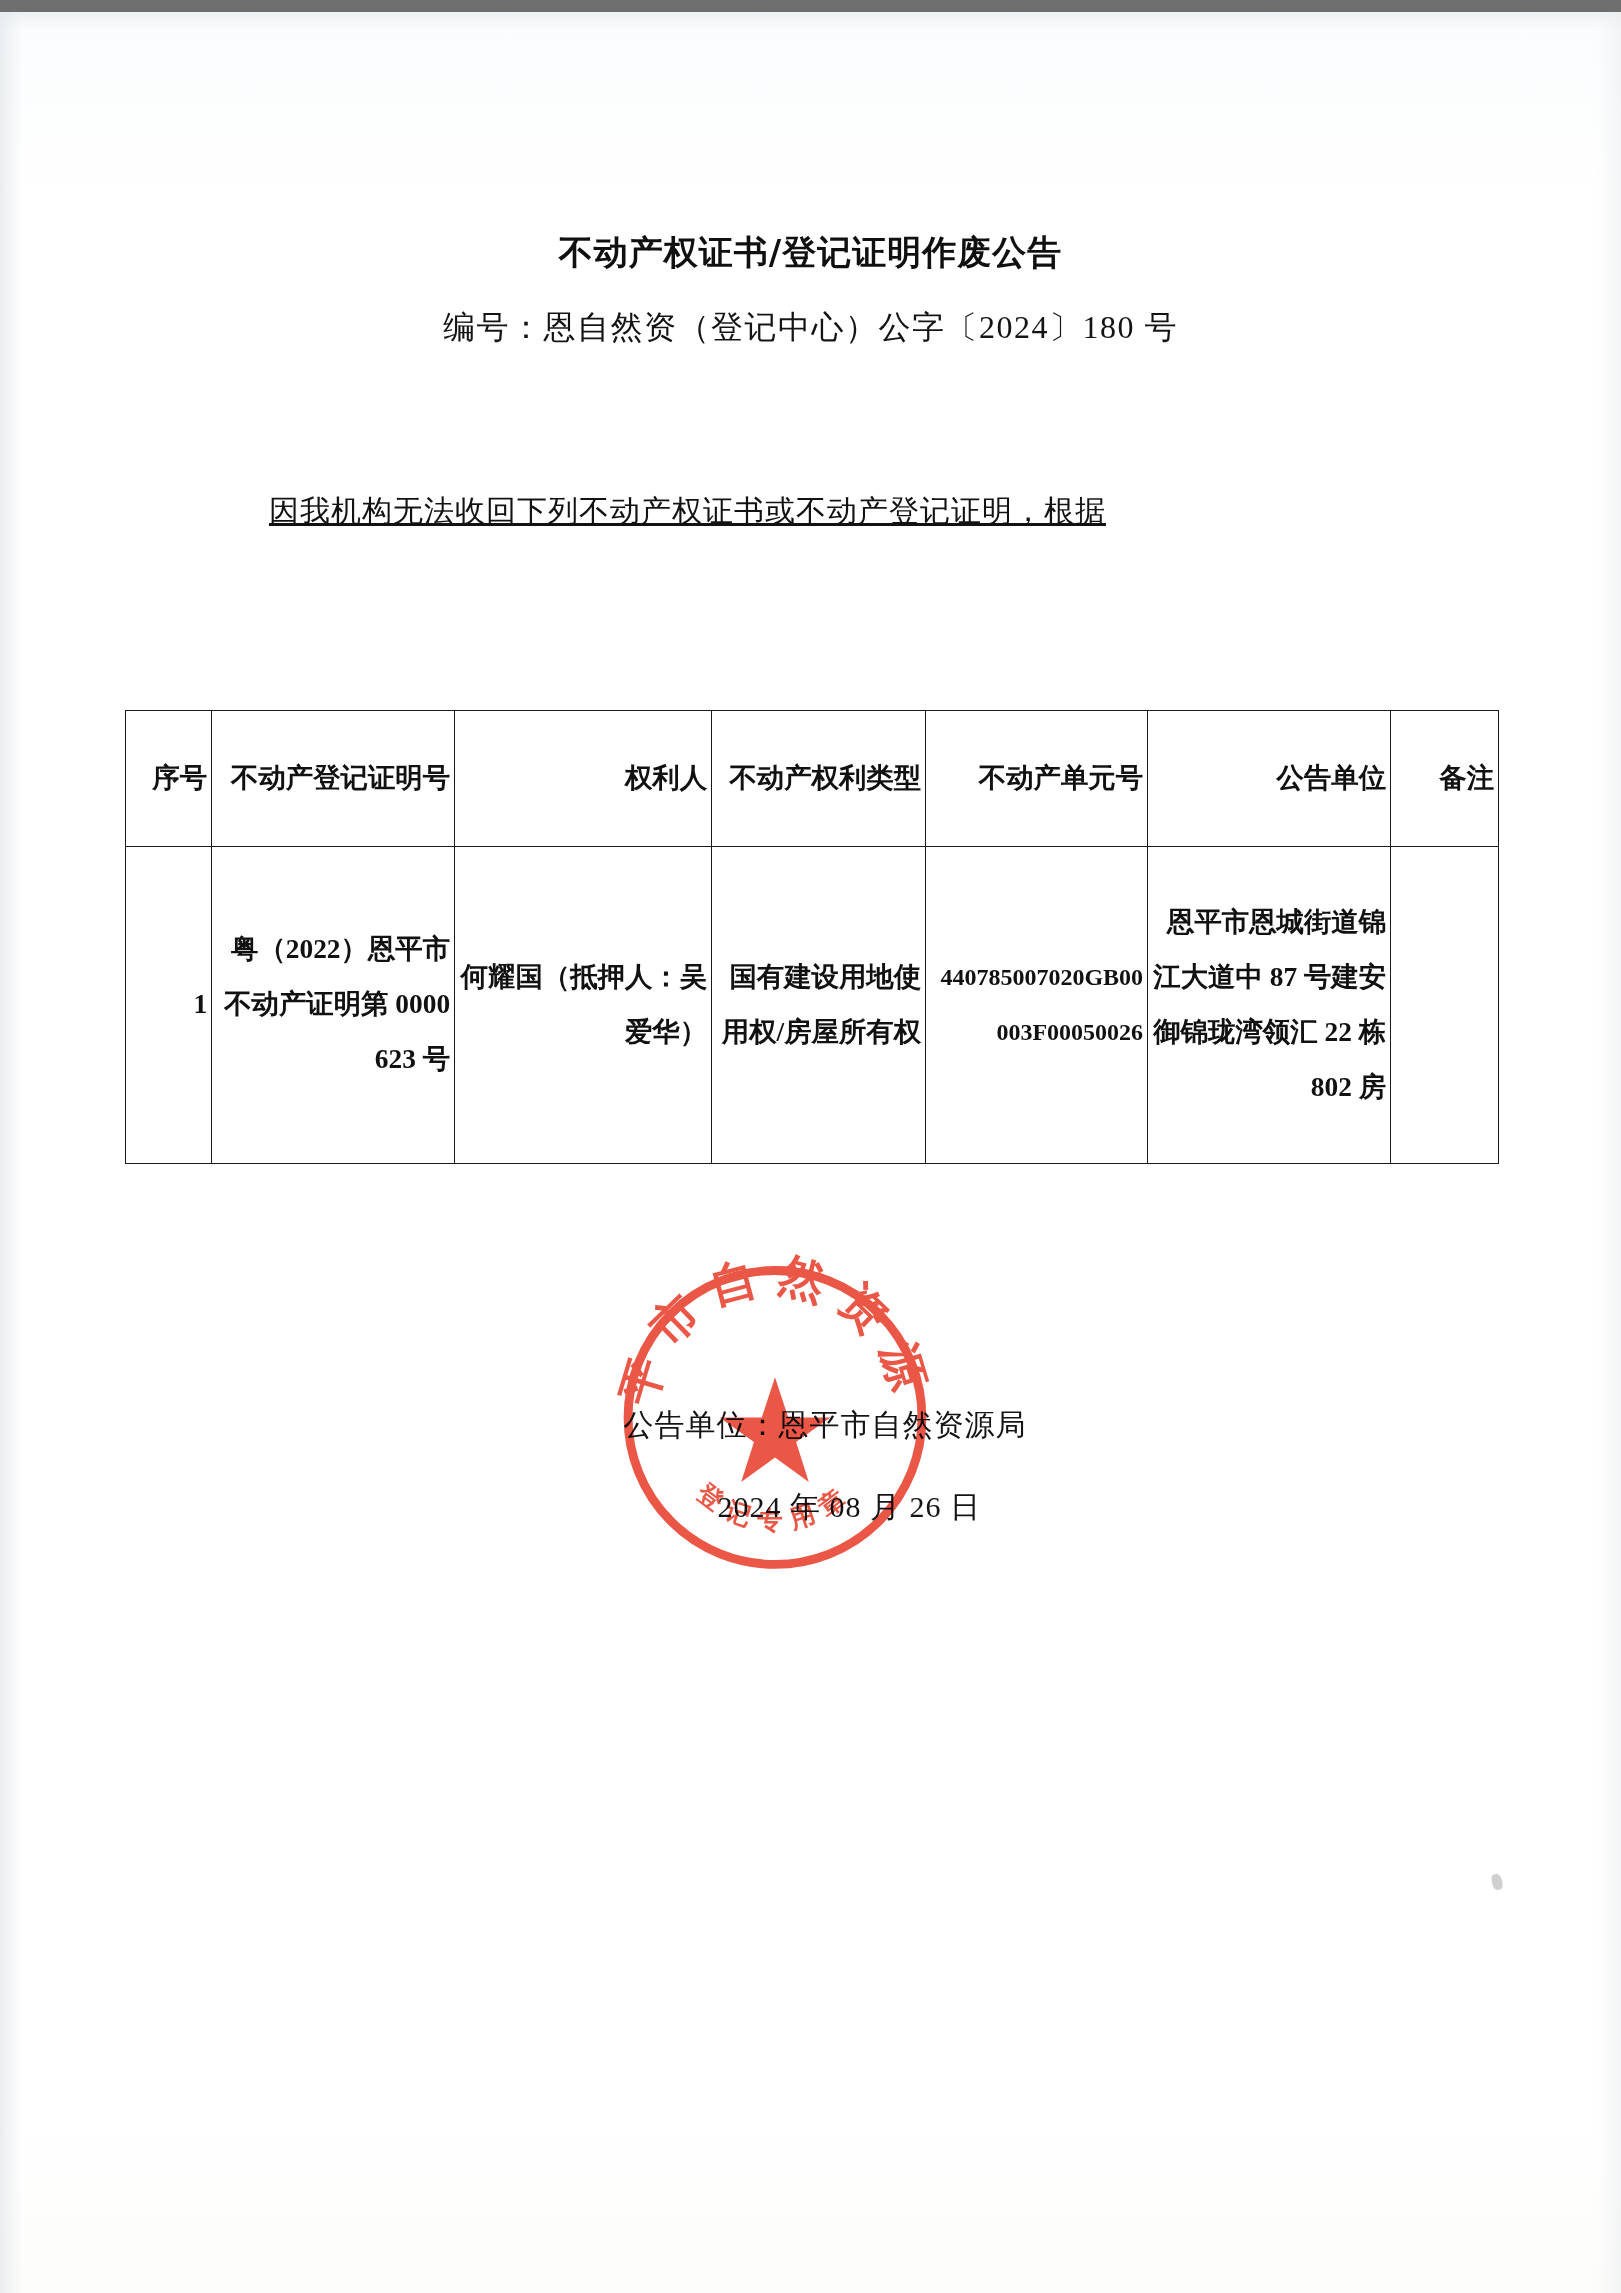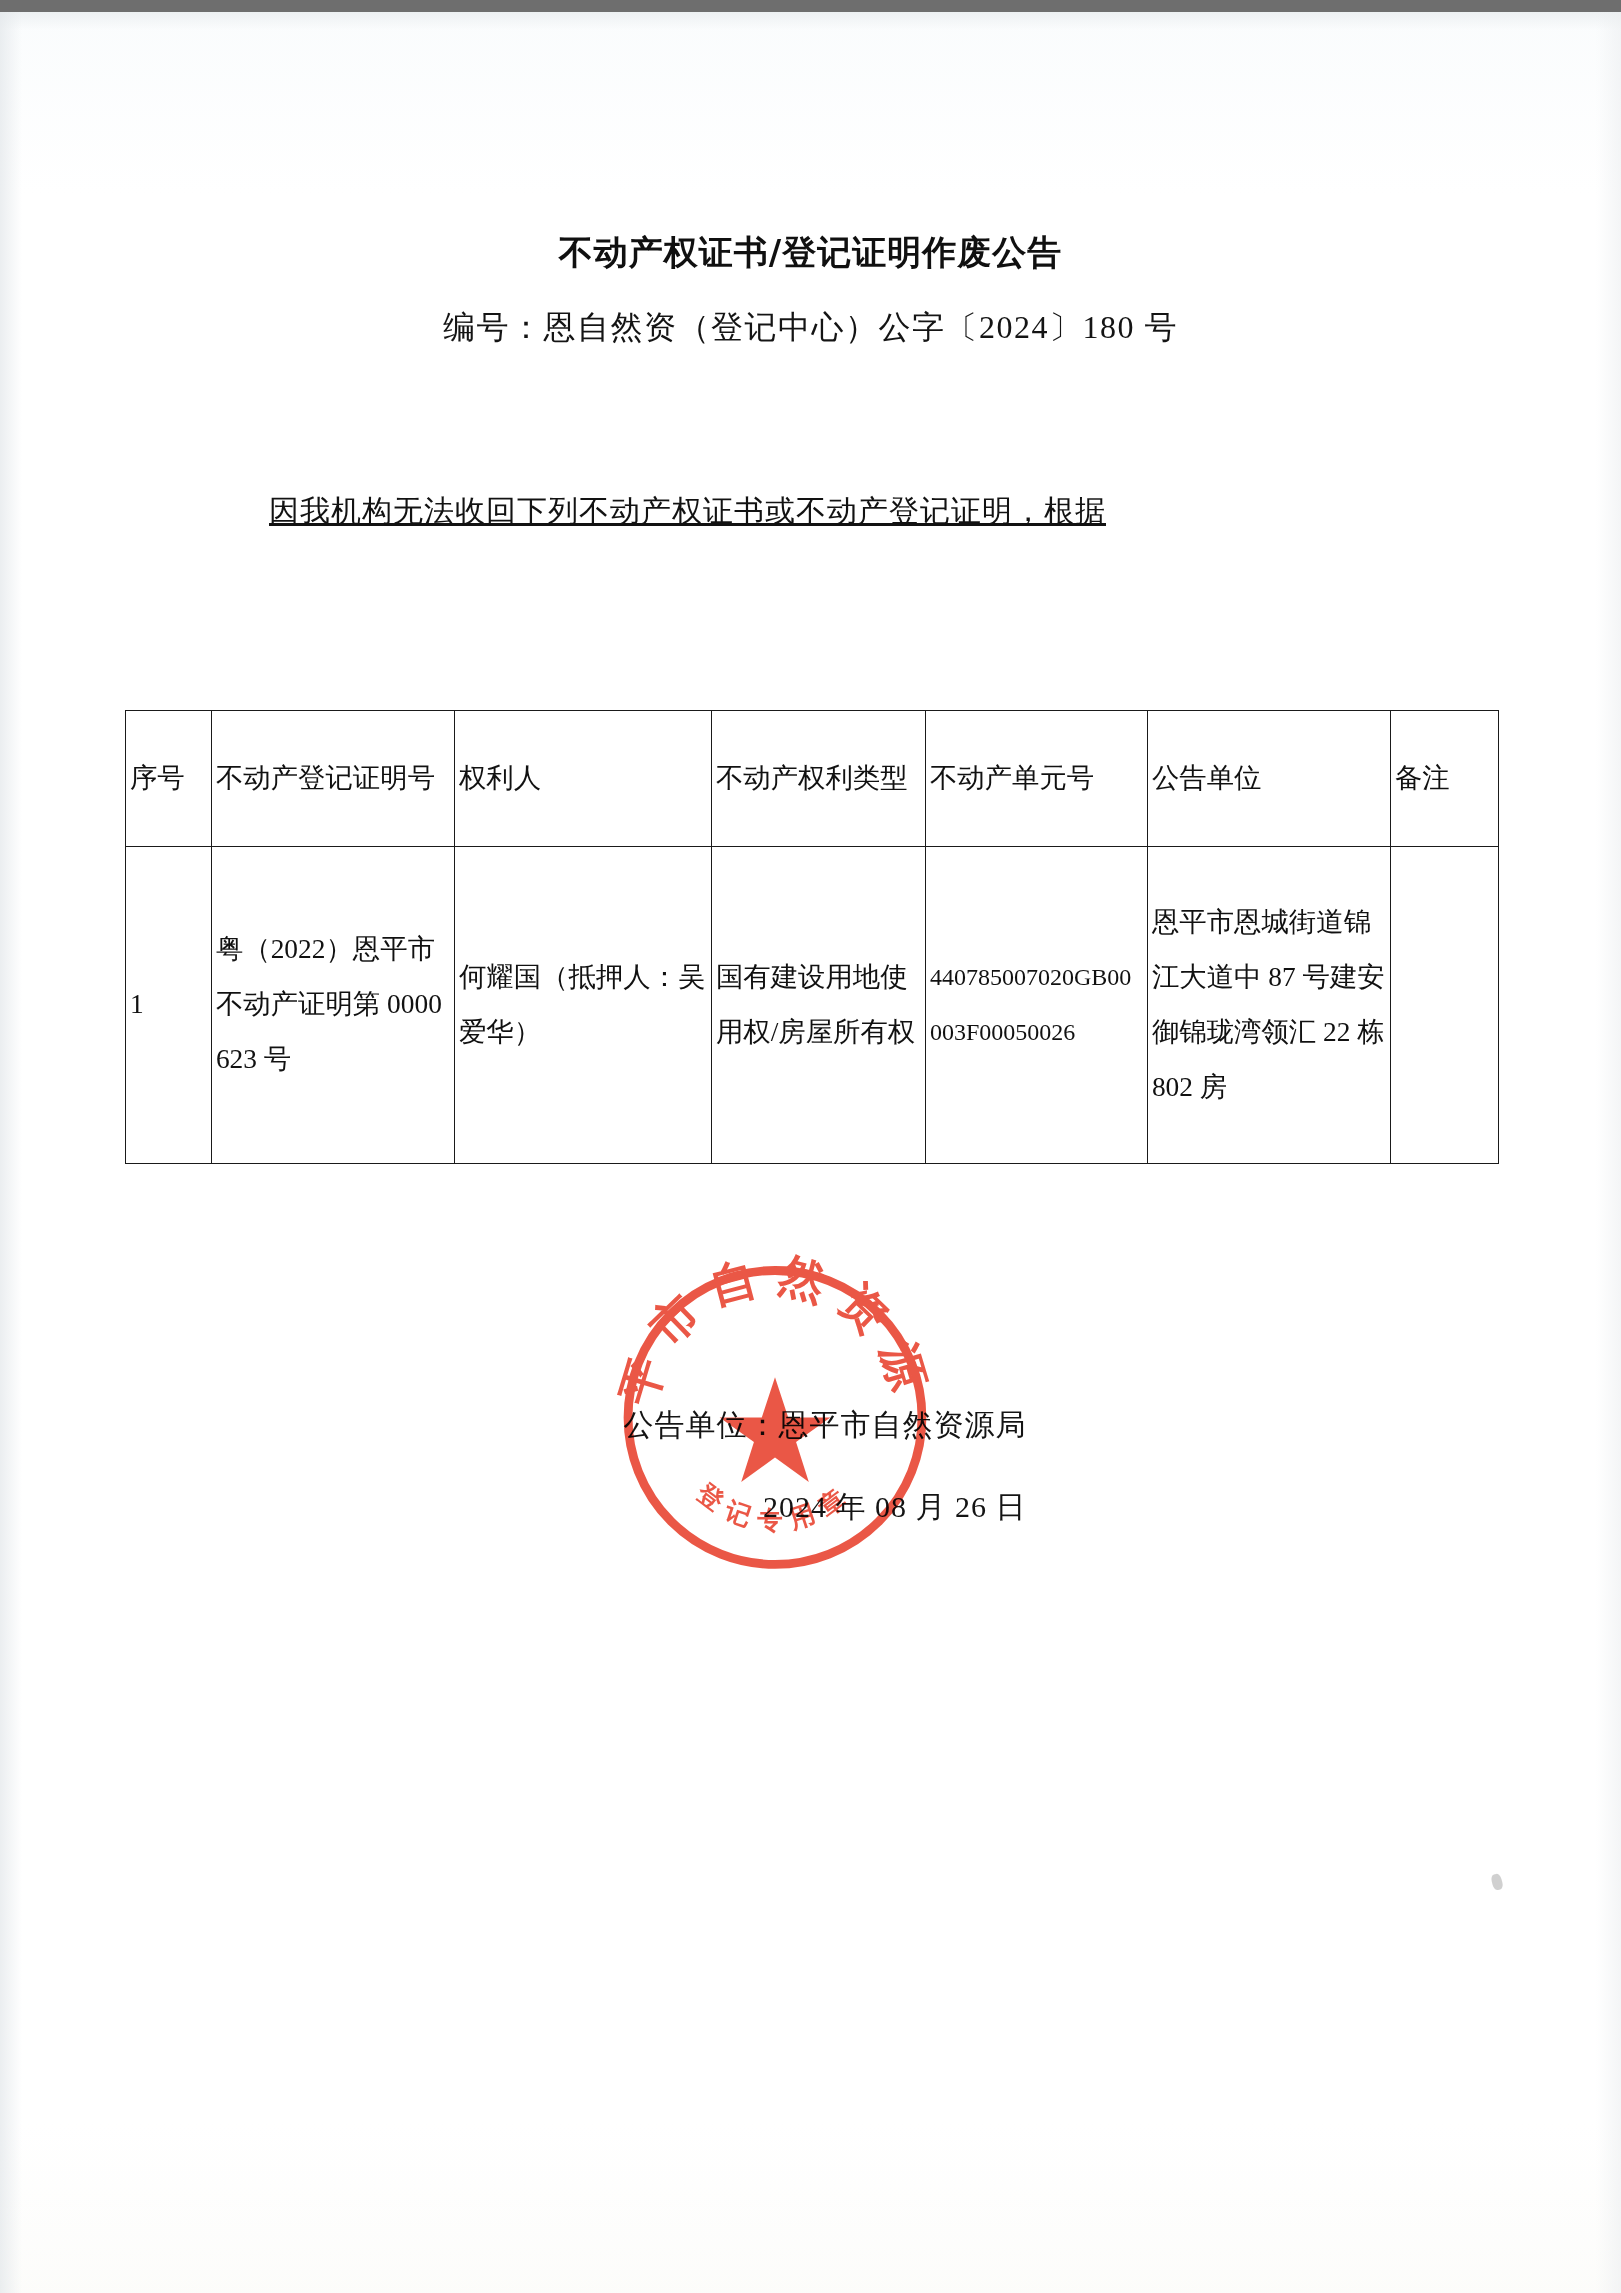--- a/index.html
+++ b/index.html
@@ -88,25 +88,26 @@
   }
   table.notice-table {
     border-collapse: collapse;
     width: 100%;
     table-layout: fixed;
     font-size: 27.4px;
     color: #111;
   }
   table.notice-table td {
     border: 1.6px solid #1a1a1a;
-    text-align: left;
+    text-align: right;
     vertical-align: middle;
     padding: 5.9px 3.9px;
     line-height: 55px;
     word-break: break-all;
+    font-weight: bold;
   }
   .c-seq   { width: 86px; }
   .c-cert  { width: 243px; }
   .c-owner { width: 257px; }
   .c-type  { width: 214px; }
   .c-unit  { width: 222px; }
   .c-loc   { width: 243px; }
   .c-note  { width: 108px; }
 
   thead td, .hdr td { height: 123px; }
@@ -122,21 +123,21 @@
     left: 0;
     width: 100%;
     text-align: center;
     font-size: 30px;
     line-height: 82px;
     letter-spacing: 1px;
     color: #141414;
   }
   .sign-inner {
     display: inline-block;
-    text-align: right;
+    text-align: left;
     margin-left: 29px;
   }
   .sign-line { display: block; white-space: nowrap; }
   .sign-date { padding-left: 94px; }
 
   
   .seal {
     position: absolute;
     left: 606px;
     top: 1233px;

